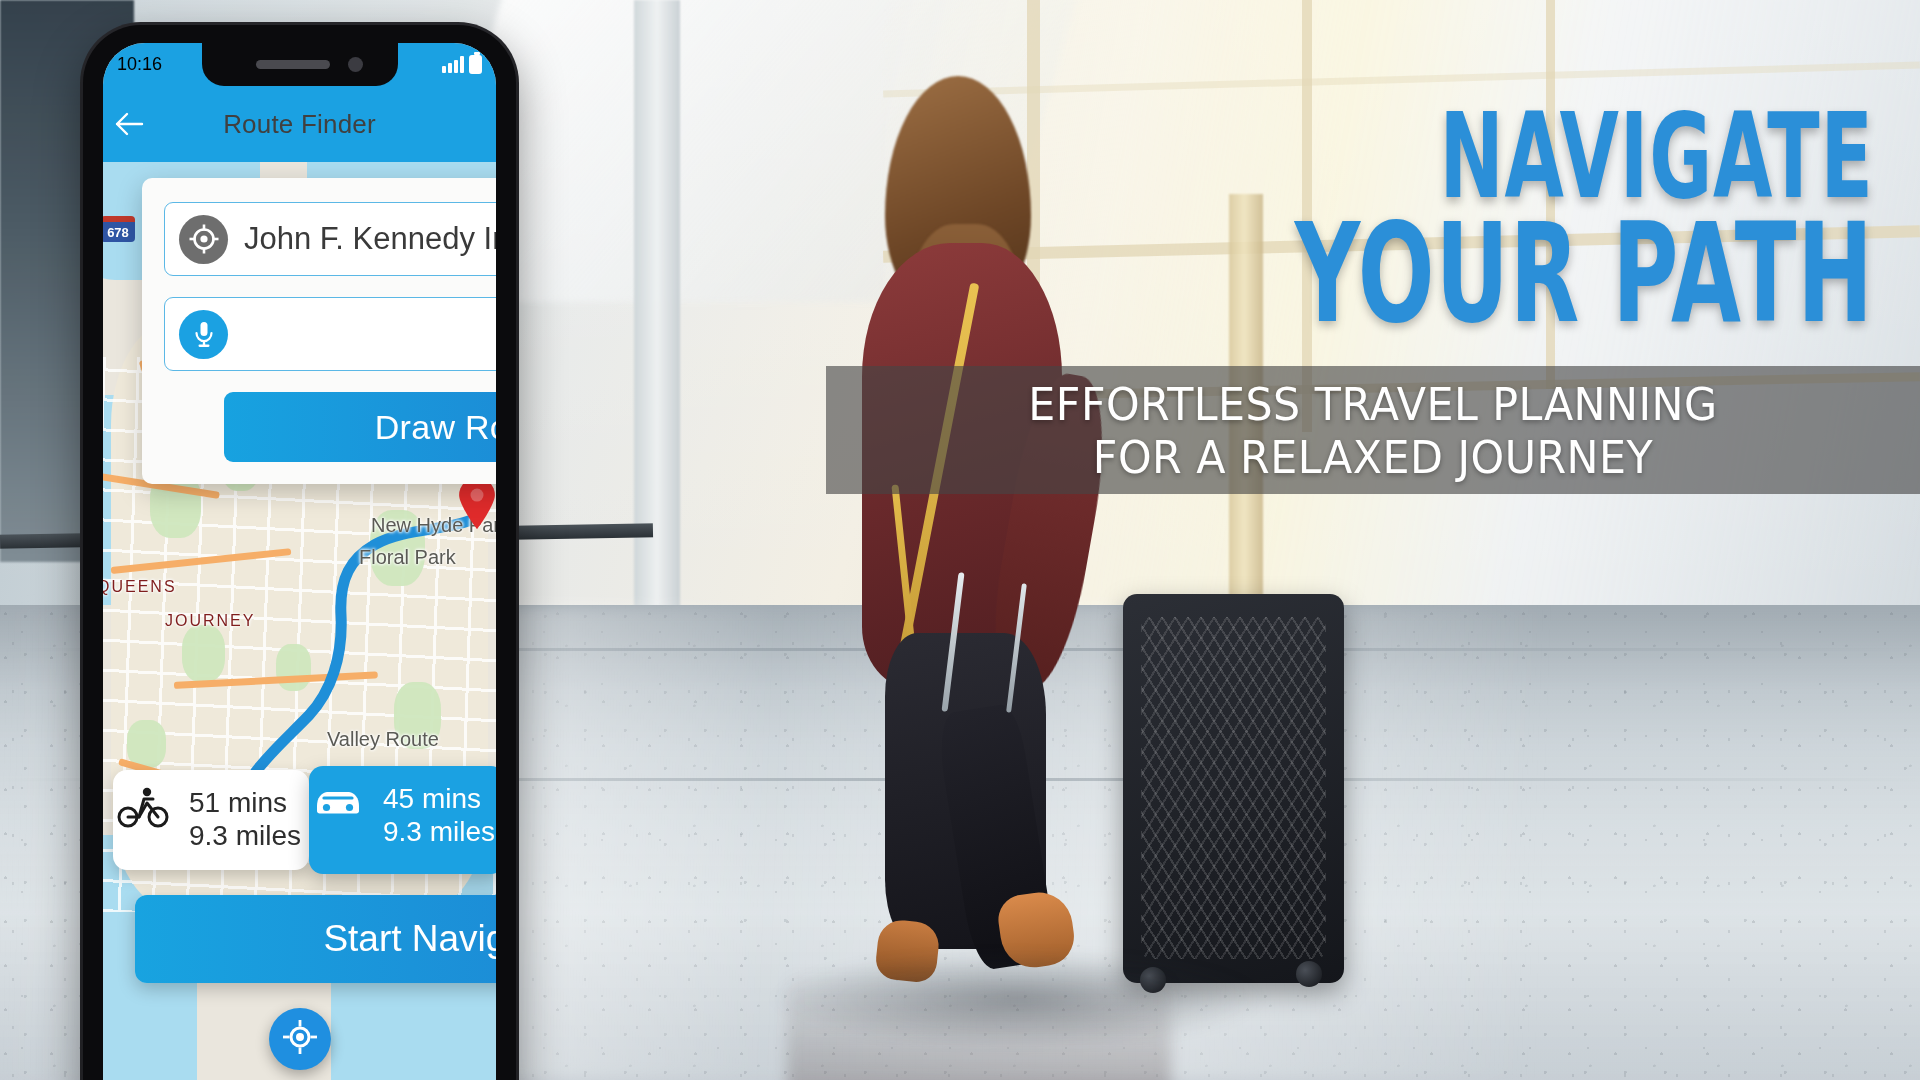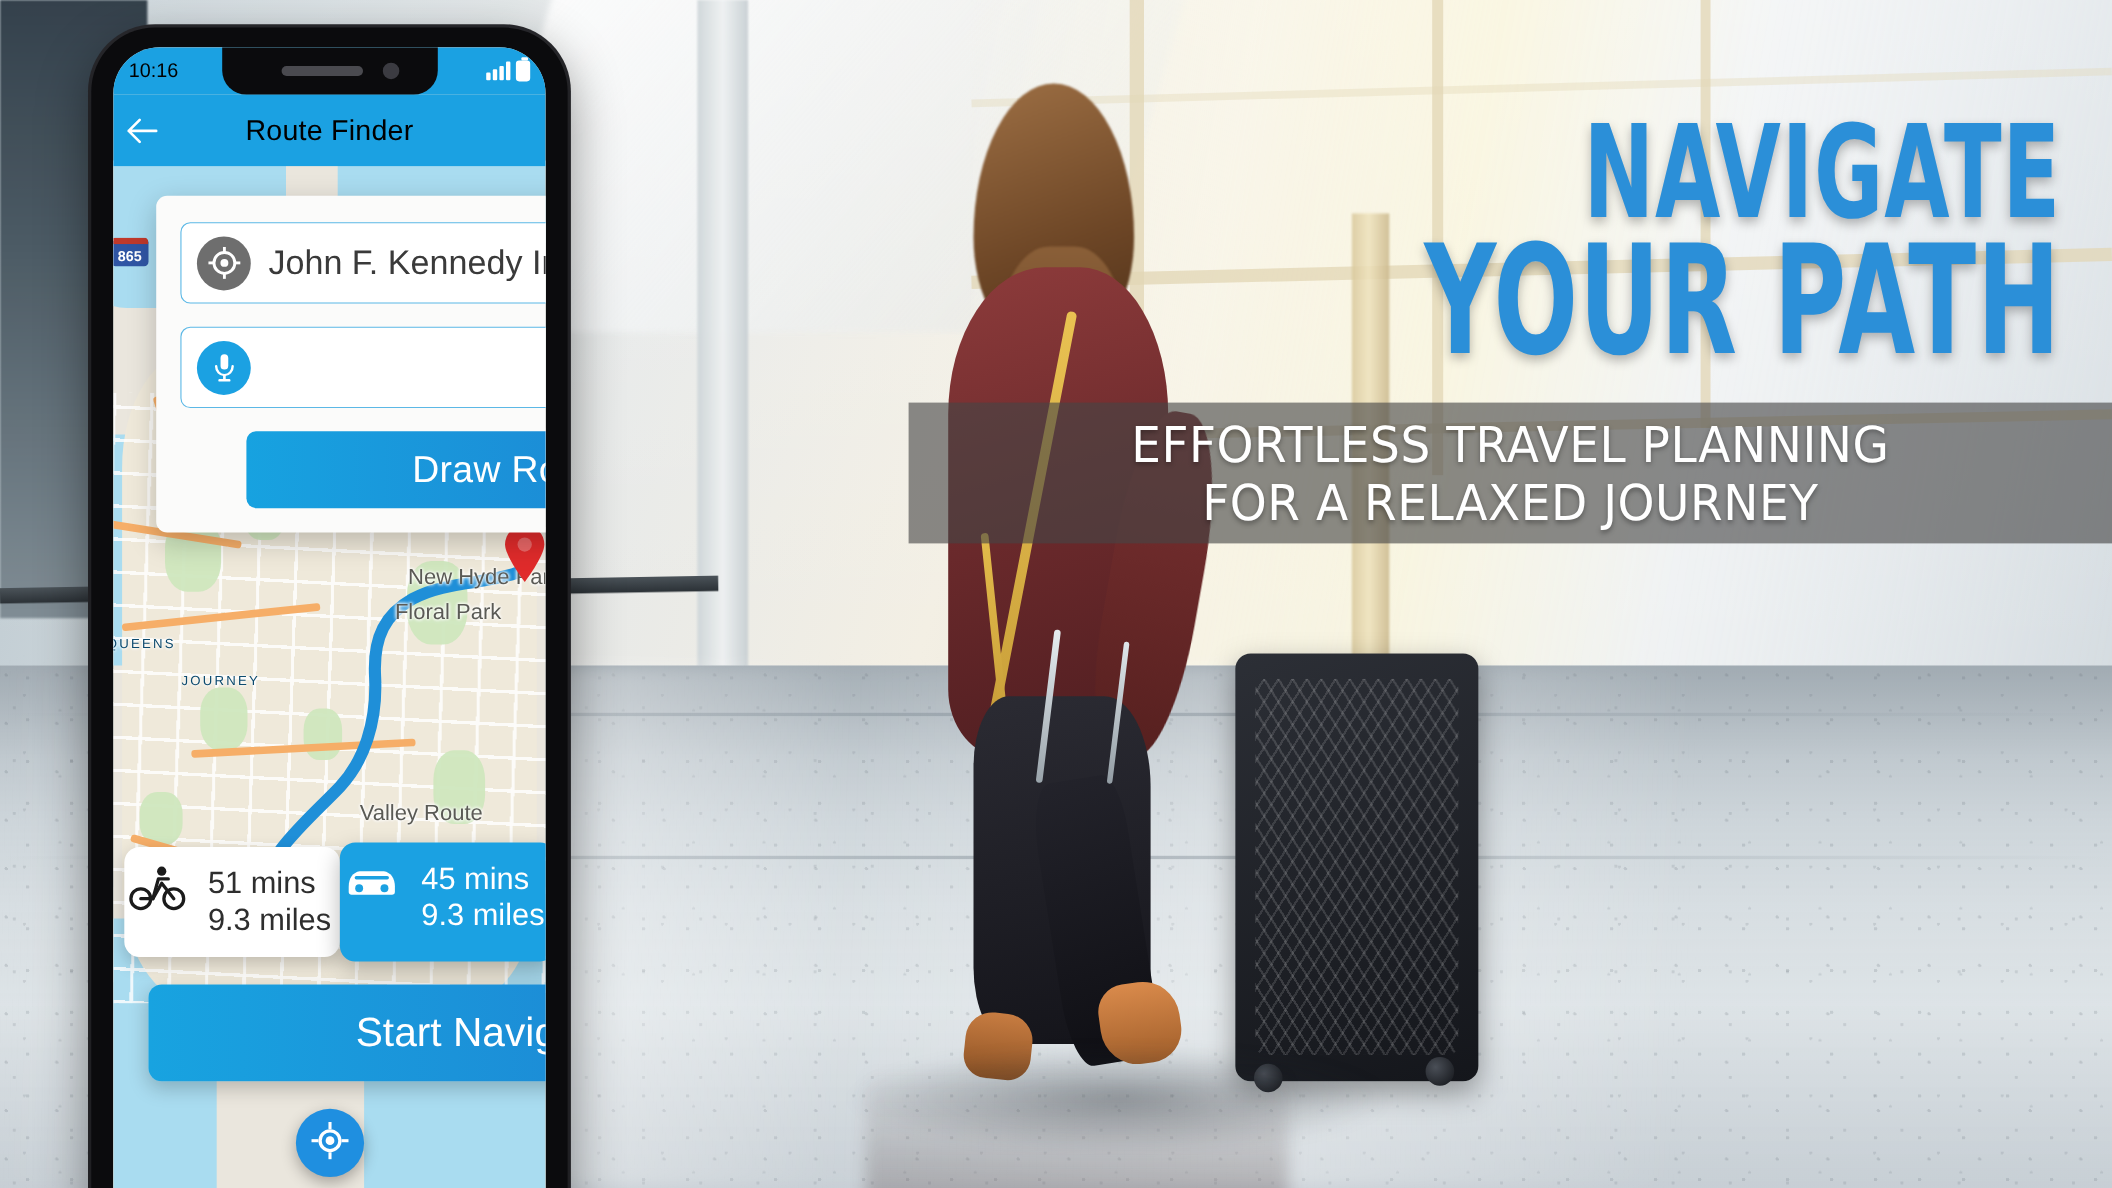--- a/index.html
+++ b/index.html
@@ -274,23 +274,23 @@
     width:13px; height:19px; border:2px solid #fff; border-radius:3px;
     position:relative; background:#fff;
   }
   .battery:before{
     content:""; position:absolute; left:3px; top:-5px; width:6px; height:3px;
     background:#fff; border-radius:1px;
   }
 
   
   .appbar{
-    position:absolute; left:0; top:43px; right:0; height:65px;
+    position:absolute; left:0; top:43px; right:0; height:76px;
     background:#1ba1e2; z-index:25;
-    display:flex; align-items:center; color:#000000;
+    display:flex; align-items:center; color:#404040;
   }
   .back-arrow{
     width:52px; display:flex; align-items:center; justify-content:center;
     font-size:30px; line-height:1;
   }
   .appbar-title{
     flex:1; text-align:center; font-size:26px; margin-left:-52px;
     letter-spacing:.2px;
   }
 
@@ -325,21 +325,21 @@
       repeating-linear-gradient(3deg, rgba(255,255,255,.95) 0 3px, transparent 3px 30px);
     opacity:.85;
   }
   .route-line{
     position:absolute; left:0; top:0; width:100%; height:100%;
   }
   .map-label{
     position:absolute; color:#5a5a55; font-size:20px; white-space:nowrap;
     text-shadow:0 0 3px #fff,0 0 3px #fff,0 0 4px #fff;
   }
-  .map-label.sm{ font-size:12px; letter-spacing:2px; color:#0c4a6e; }
+  .map-label.sm{ font-size:16px; letter-spacing:2px; color:#7f1d1d; }
   .shield{
     position:absolute; width:34px; height:26px; background:#2f55a4;
     border-radius:4px; color:#fff; font-size:13px; font-weight:bold;
     display:flex; align-items:center; justify-content:center;
     border-top:6px solid #c0392b;
   }
   .pin{
     position:absolute; width:52px; height:52px; z-index:6;
   }
 
@@ -523,21 +523,21 @@
       <div class="road-major" style="left:10%;top:22%;width:20%;transform:rotate(72deg)"></div>
       <div class="road-major" style="left:18%;top:56%;width:52%;transform:rotate(-3deg)"></div>
       <div class="road-major" style="left:4%;top:64%;width:30%;transform:rotate(16deg)"></div>
 
       <svg class="route-line" viewBox="0 0 393 975" preserveAspectRatio="none">
         <path d="M128 688 C140 640 176 612 206 580 C228 556 240 520 238 478
                  C236 440 248 420 272 406 C300 390 338 392 366 382" fill="none" stroke="#1f8fd8" stroke-width="11" stroke-linecap="round" stroke-linejoin="round"></path>
       </svg>
 
       <div class="shield" style="left:104px;top:185px">495</div>
-      <div class="shield" style="left:-2px;top:70px">865</div>
+      <div class="shield" style="left:-2px;top:70px">678</div>
 
       <div class="map-label" style="left:268px;top:368px">New Hyde Park</div>
       <div class="map-label" style="left:256px;top:400px">Floral Park</div>
       <div class="map-label sm" style="left:-6px;top:432px">QUEENS</div>
       <div class="map-label sm" style="left:62px;top:466px">JOURNEY</div>
       <div class="map-label" style="left:224px;top:582px">Valley Route</div>
       <div class="map-label sm" style="left:114px;top:752px">FAR</div>
 
       <svg class="pin" style="left:348px;top:332px" viewBox="0 0 52 64">
         <path d="M26 63 C26 63 48 34 48 21 A22 22 0 0 0 4 21 C4 34 26 63 26 63 Z" fill="#e02b2b"></path>

